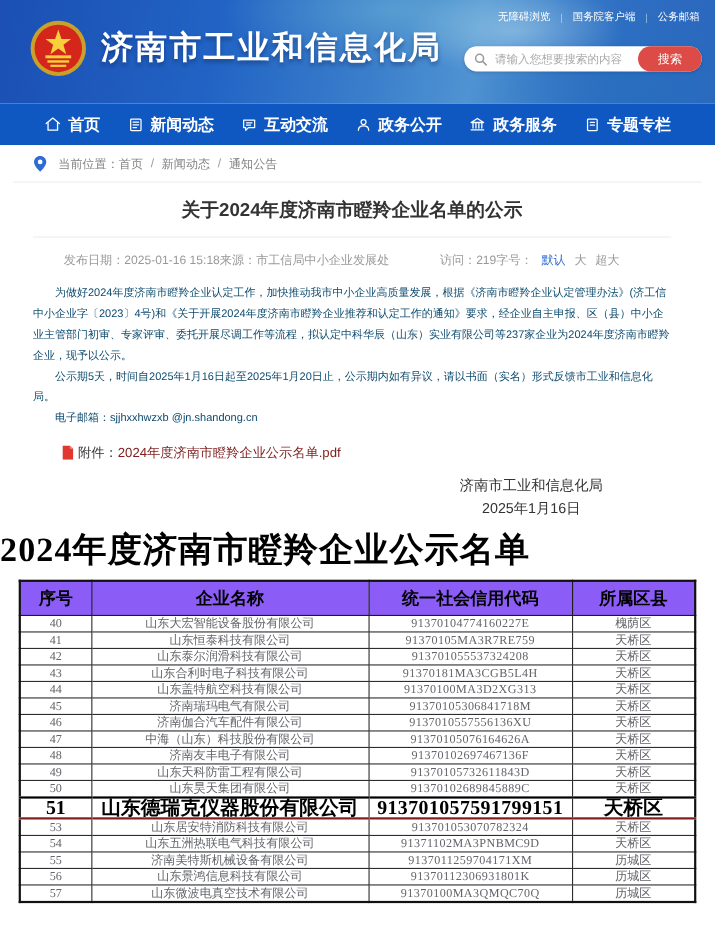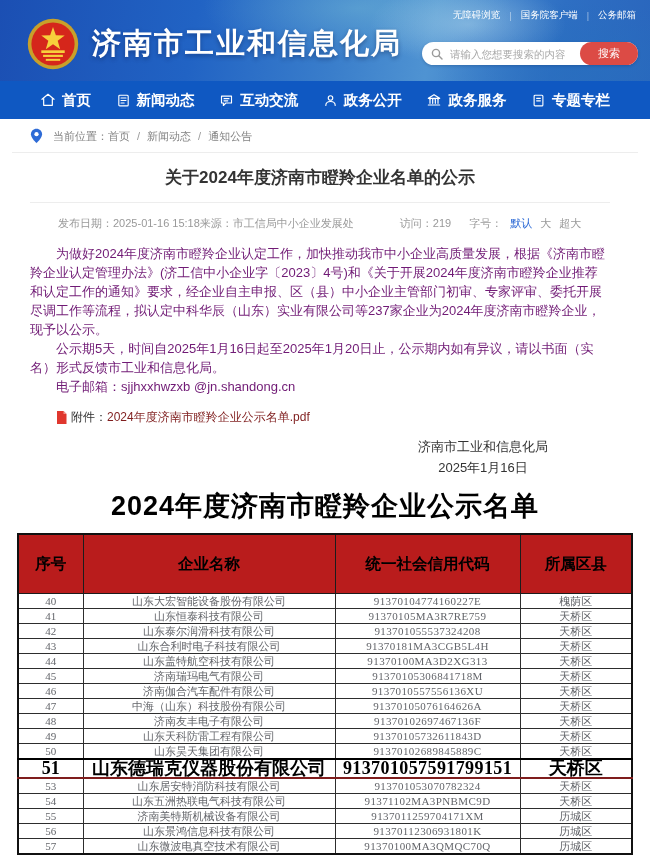--- a/index.html
+++ b/index.html
@@ -5,21 +5,21 @@
   html,body{margin:0;padding:0;}
   body{
     width:650px;height:861px;overflow:hidden;background:#ffffff;
     font-family:"Liberation Sans",sans-serif;
     -webkit-font-smoothing:antialiased;
   }
   .page{width:650px;height:861px;position:relative;background:#fff;}
 
   
   .banner{
-    position:relative;height:81px;
+    position:relative;height:94px;
     background:
       radial-gradient(140px 60px at 72% 30%, rgba(170,210,235,.55), rgba(170,210,235,0) 70%),
       radial-gradient(220px 70px at 55% 10%, rgba(120,190,215,.45), rgba(120,190,215,0) 70%),
       radial-gradient(200px 90px at 90% 85%, rgba(40,110,190,.8), rgba(40,110,190,0) 75%),
       linear-gradient(100deg,#1b4fb3 0%,#2163c4 30%,#3a7ecb 52%,#4f93d2 66%,#2e6fc3 85%,#2a66bd 100%);
     color:#fff;
   }
   .top-links{
     position:absolute;top:9px;right:14px;display:flex;align-items:center;gap:9px;
     font-size:9.5px;color:rgba(255,255,255,.95);
@@ -77,51 +77,51 @@
   .art-title{
     margin:0;text-align:center;font-size:17px;font-weight:700;color:#333;line-height:22px;
   }
   .art-divider{height:1px;background:#ededed;margin:13px 0 0 0;}
   .meta{
     display:flex;align-items:center;margin-top:13px;font-size:11px;color:#999;
     padding-left:28px;white-space:nowrap;
   }
   .meta .m-src{}
   .meta .m-visits{margin-left:46px;}
-  .meta .m-fs{margin-left:18px;}
+  .meta .m-fs{margin-left:0;}
   .meta .fs-opt{margin-left:8px;color:#999;text-decoration:none;cursor:pointer;}
   .meta .fs-opt.active{color:#2e6bd6;}
-  .body-text{margin-top:13px;font-size:13px;line-height:19px;color:#701a75;}
+  .body-text{margin-top:13px;font-size:10px;line-height:19px;color:#0c4a6e;}
   .body-text p{margin:0;text-indent:2em;}
   .pre{white-space:pre-wrap;}
   .attach{margin-top:13px;font-size:12px;color:#333;padding-left:26px;display:flex;align-items:center;}
   .attach svg{margin-right:4px;flex:0 0 auto;}
   .attach a{color:#7f1d1d;text-decoration:none;cursor:pointer;}
   .sig-wrap{margin-top:10px;text-align:right;padding-right:62px;}
   .sig{display:inline-block;text-align:center;font-size:13px;color:#333;line-height:21px;}
 
   
   .list-section{padding-top:11px;}
   .list-title{
-    margin:0;text-align:center;font-family:Liberation Sans, sans-serif;
-    font-size:27px;font-weight:700;color:#000;letter-spacing:1px;line-height:34px;
+    margin:0;font-family:Liberation Serif, serif;
+    font-size:31px;font-weight:700;color:#000;letter-spacing:1px;line-height:34px;
   }
   table.gazelle{
     border-collapse:collapse;table-layout:fixed;
     width:614px;margin:10px auto 0 auto;
     font-family:"Liberation Serif","DejaVu Serif",serif;
     border:2px solid #111;
   }
   table.gazelle col.c1{width:65px;}
   table.gazelle col.c2{width:252px;}
   table.gazelle col.c3{width:185px;}
   table.gazelle col.c4{width:112px;}
   table.gazelle th{
     border:1px solid #1c1c1c;height:30px;font-size:15.5px;font-weight:700;color:#000;
-    background:#b91c1c;padding:14px;
+    background:#8b5cf6;padding:0;
   }
   table.gazelle td{
     border:1px solid #2d2d2d;height:14px;line-height:13px;font-size:11px;color:#63656a;
     text-align:center;padding:0 2px;overflow:hidden;white-space:nowrap;background:#fff;
   }
   table.gazelle td.c-code{letter-spacing:.4px;}
   tr.hl td{
     color:#000;font-weight:700;font-size:18px;height:17px;
     border-top:2px solid #000;border-bottom:2px solid #7f1d1d;
   }

